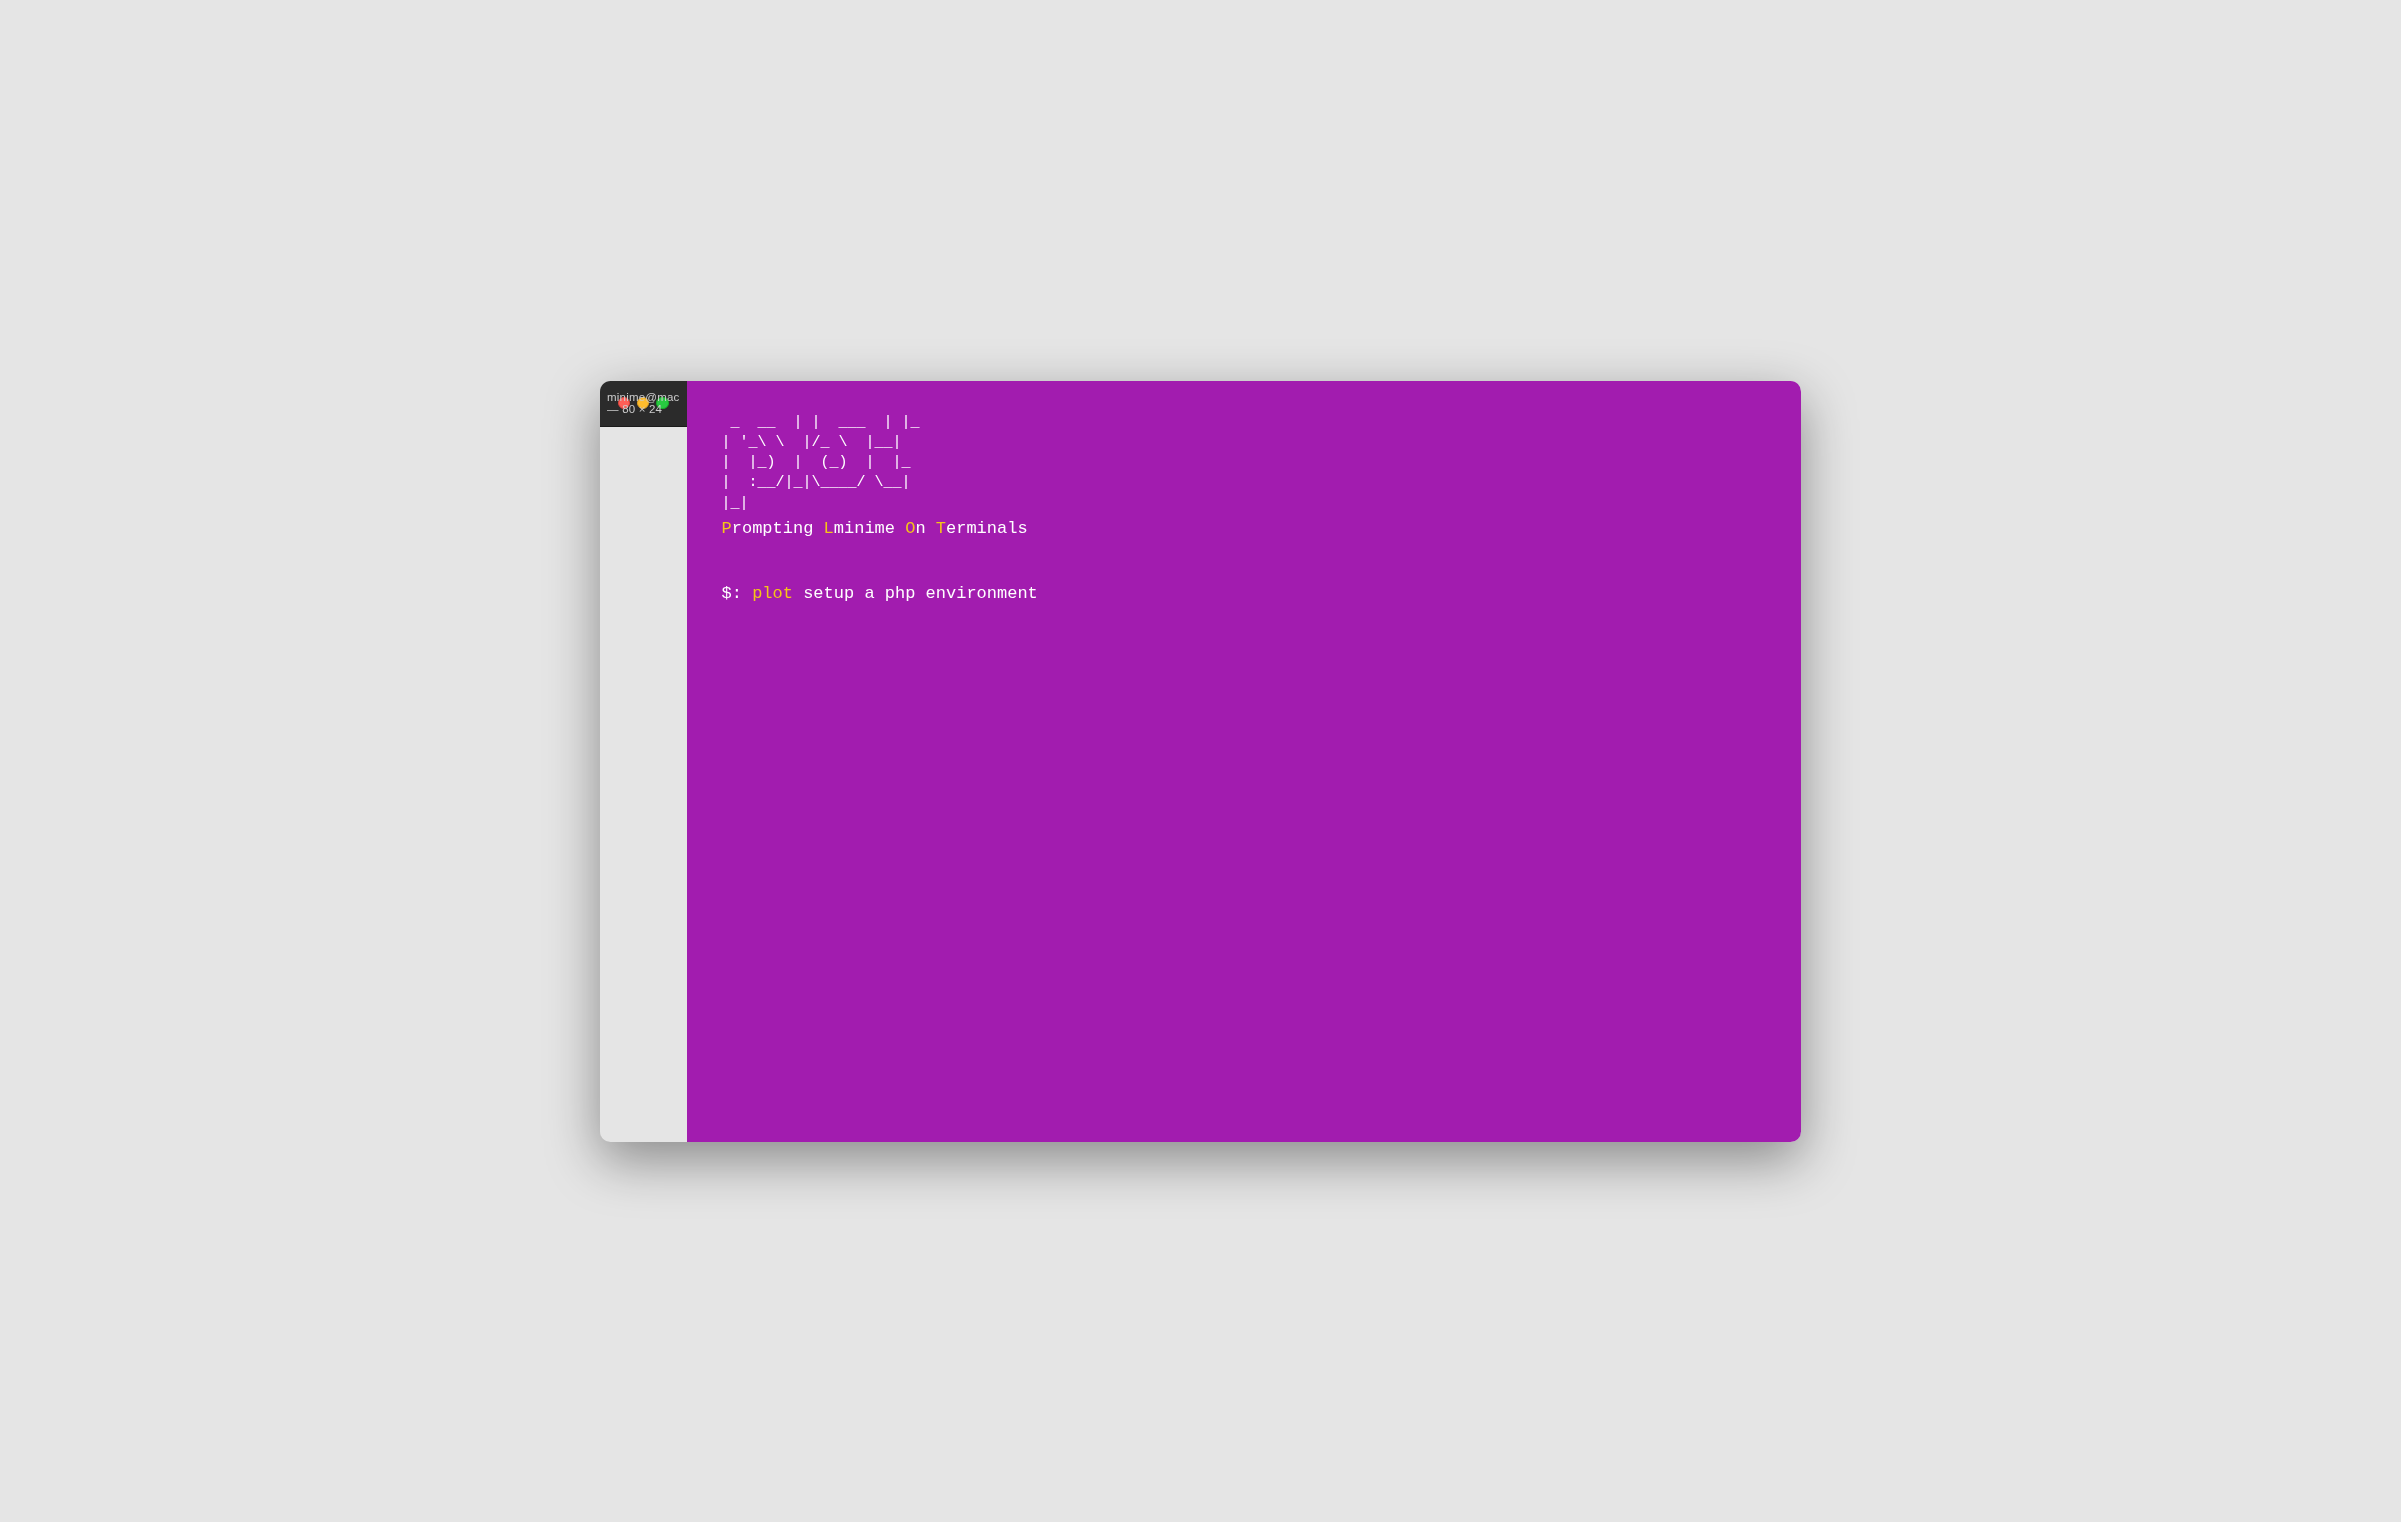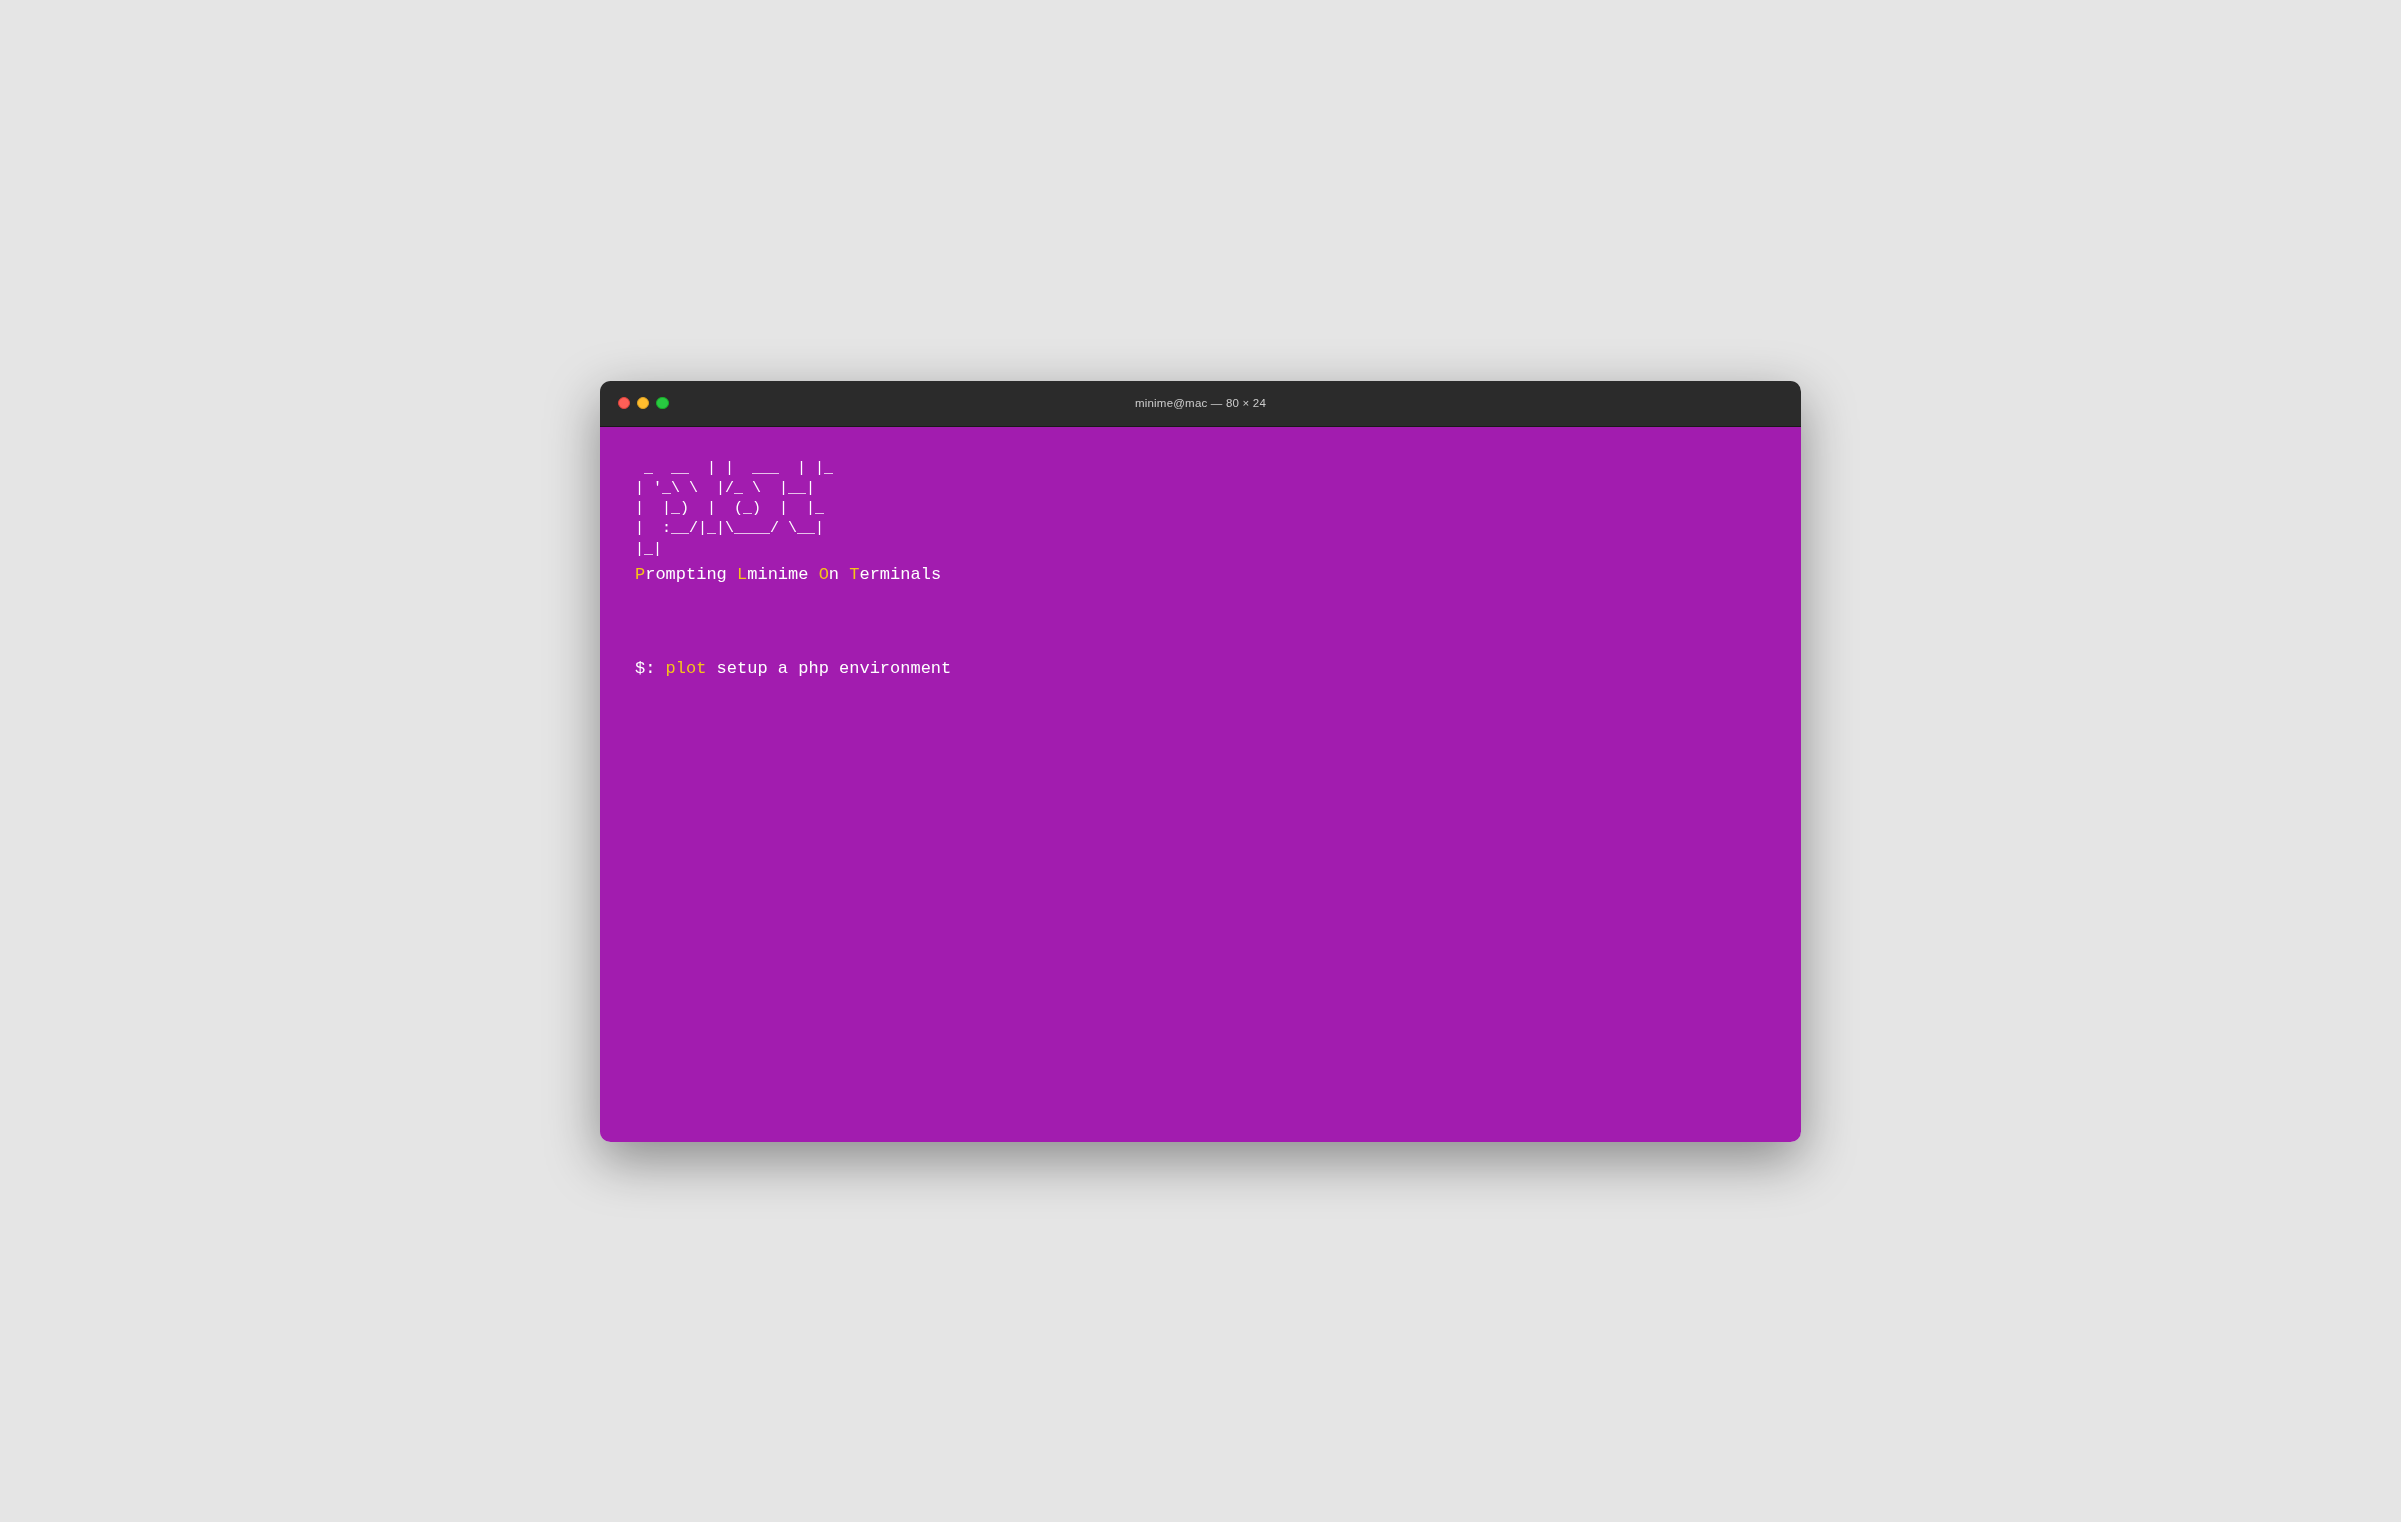--- a/index.html
+++ b/index.html
@@ -17,21 +17,21 @@
       font-family: -apple-system, BlinkMacSystemFont, sans-serif;
     }
 
     .window {
       width: 1201px;
       height: 761px;
       border-radius: 10.6px;
       overflow: hidden;
       box-shadow: 0 17.7px 53px rgba(0,0,0,0.4);
       display: flex;
-      flex-direction: column;
+      flex-direction: row;
     }
 
     .titlebar {
       background: #2b2b2b;
       height: 46px;
       display: flex;
       align-items: center;
       padding: 0 17.7px;
       position: relative;
       flex-shrink: 0;
@@ -104,21 +104,21 @@
     .tagline .yellow {
       color: #f5c518;
     }
 
     .tagline .white {
       color: #ffffff;
       text-align: center;
     }
 
     .commands-section {
-      margin-top: 70px;
+      margin-top: 41px;
     }
 
     .command-line {
       font-family: 'Courier New', Courier, monospace;
       font-size: 17px;
       line-height: 1.4;
       margin-bottom: 19.5px;
       color: #ffffff;
     }
 

